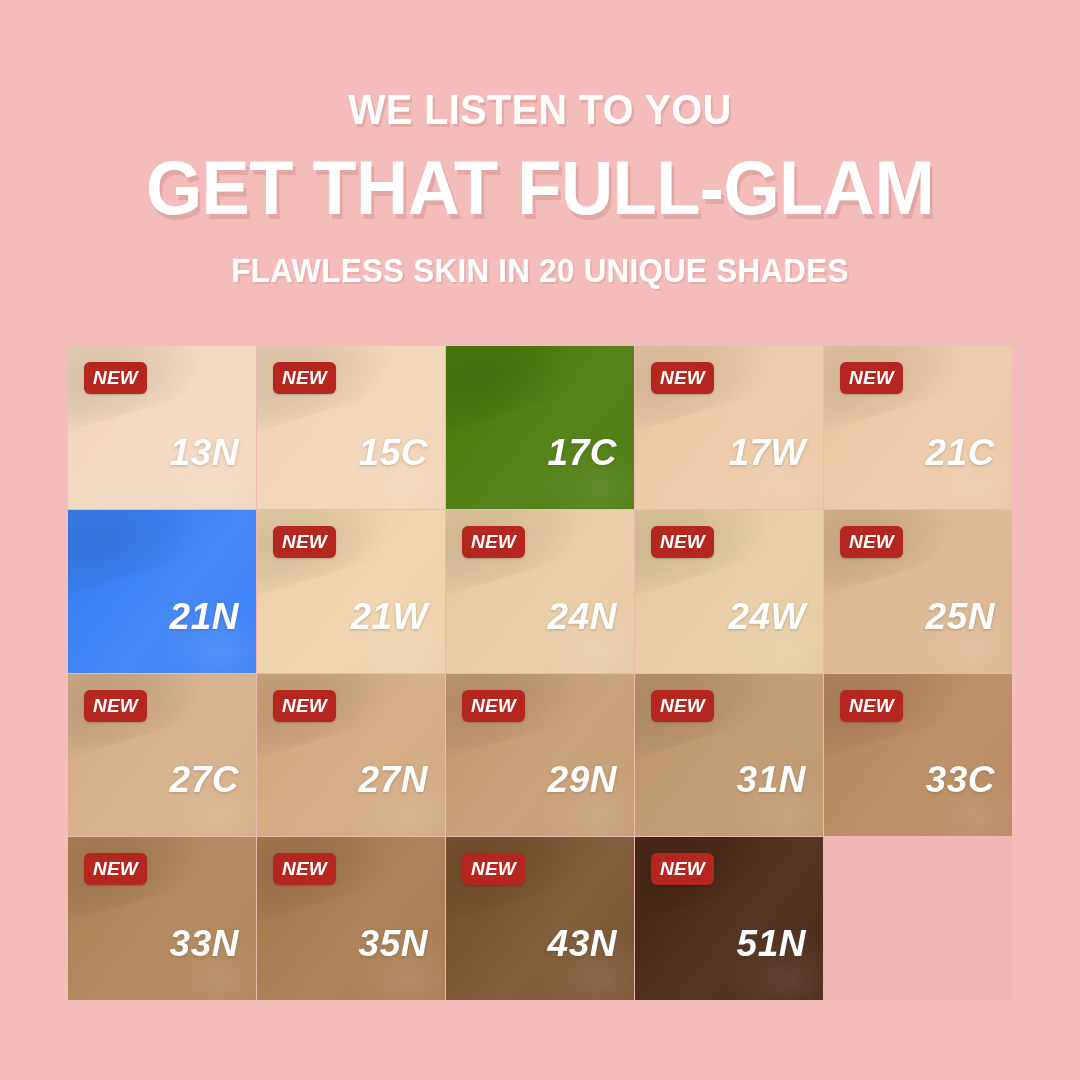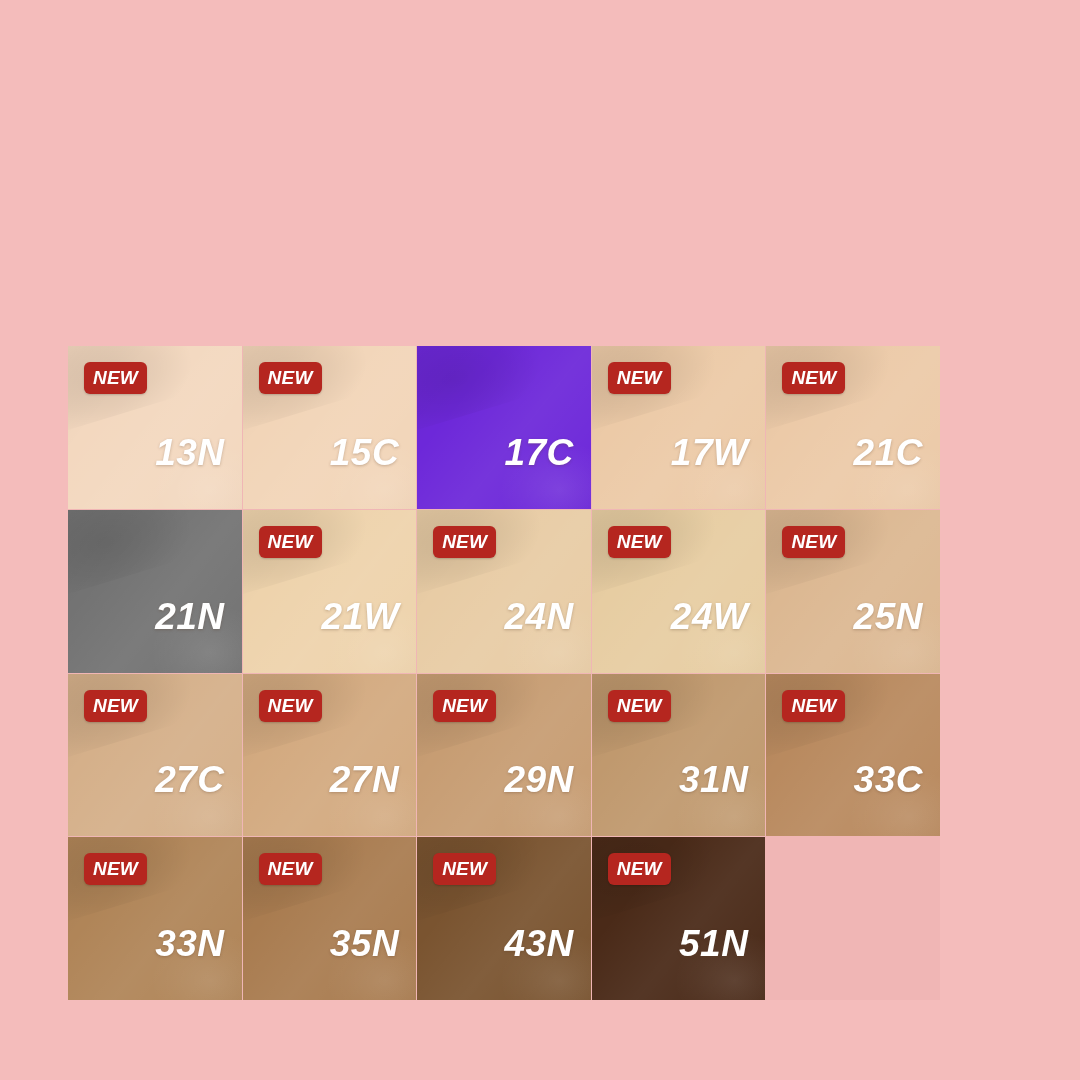--- a/index.html
+++ b/index.html
@@ -70,21 +70,21 @@
     transform: scaleX(0.95);
     transform-origin: center;
     white-space: nowrap;
   }
 
   
   #shade-grid {
     position: absolute;
     left: 68px;
     top: 346px;
-    width: 872px;
+    width: 944px;
     height: 654px;
     display: grid;
     grid-template-columns: repeat(5, 1fr);
     grid-template-rows: repeat(4, 1fr);
     gap: 1px;
     background: #f0b6b5;
     overflow: hidden;
   }
 
   .swatch {
@@ -162,57 +162,62 @@
     letter-spacing: 0.5px;
     text-shadow: 0 1px 3px rgba(90,60,40,0.30);
     z-index: 3;
   }
 </style>
 </head>
 <body>
 
 <div id="page">
 
+  <div class="headline-block">
+    <div class="hl-eyebrow">WE LISTEN TO YOU</div>
+    <div class="hl-main">GET THAT FULL-GLAM</div>
+    <div class="hl-sub">FLAWLESS SKIN IN 20 UNIQUE SHADES</div>
+  </div>
 
   <div id="shade-grid" style="background: rgb(240, 182, 181);">
       <div class="swatch" style="background: rgb(243, 216, 191);">
         <div class="sheen-a"></div>
         <div class="sheen-b"></div>
         <div class="sheen-c"></div>
         <div class="new-badge" style="background: rgb(181, 38, 31); color: rgb(255, 255, 255);">NEW</div>
         <div class="shade-code">13N</div>
       </div>
       <div class="swatch" style="background: rgb(242, 213, 184);">
         <div class="sheen-a"></div>
         <div class="sheen-b"></div>
         <div class="sheen-c"></div>
         <div class="new-badge" style="background: rgb(181, 38, 31); color: rgb(255, 255, 255);">NEW</div>
         <div class="shade-code">15C</div>
       </div>
-      <div class="swatch" style="background: #6d28d9;">
+      <div class="swatch" style="background: #4d7c0f;">
         <div class="sheen-a"></div>
         <div class="sheen-b"></div>
         <div class="sheen-c"></div>
         <div class="shade-code">17C</div>
       </div>
       <div class="swatch" style="background: rgb(236, 202, 167);">
         <div class="sheen-a"></div>
         <div class="sheen-b"></div>
         <div class="sheen-c"></div>
         <div class="new-badge" style="background: rgb(181, 38, 31); color: rgb(255, 255, 255);">NEW</div>
         <div class="shade-code">17W</div>
       </div>
       <div class="swatch" style="background: rgb(236, 202, 168);">
         <div class="sheen-a"></div>
         <div class="sheen-b"></div>
         <div class="sheen-c"></div>
         <div class="new-badge" style="background: rgb(181, 38, 31); color: rgb(255, 255, 255);">NEW</div>
         <div class="shade-code">21C</div>
       </div>
-      <div class="swatch" style="background: #737373;">
+      <div class="swatch" style="background: #3b82f6;">
         <div class="sheen-a"></div>
         <div class="sheen-b"></div>
         <div class="sheen-c"></div>
         <div class="shade-code">21N</div>
       </div>
       <div class="swatch" style="background: rgb(238, 211, 172);">
         <div class="sheen-a"></div>
         <div class="sheen-b"></div>
         <div class="sheen-c"></div>
         <div class="new-badge" style="background: rgb(181, 38, 31); color: rgb(255, 255, 255);">NEW</div>

